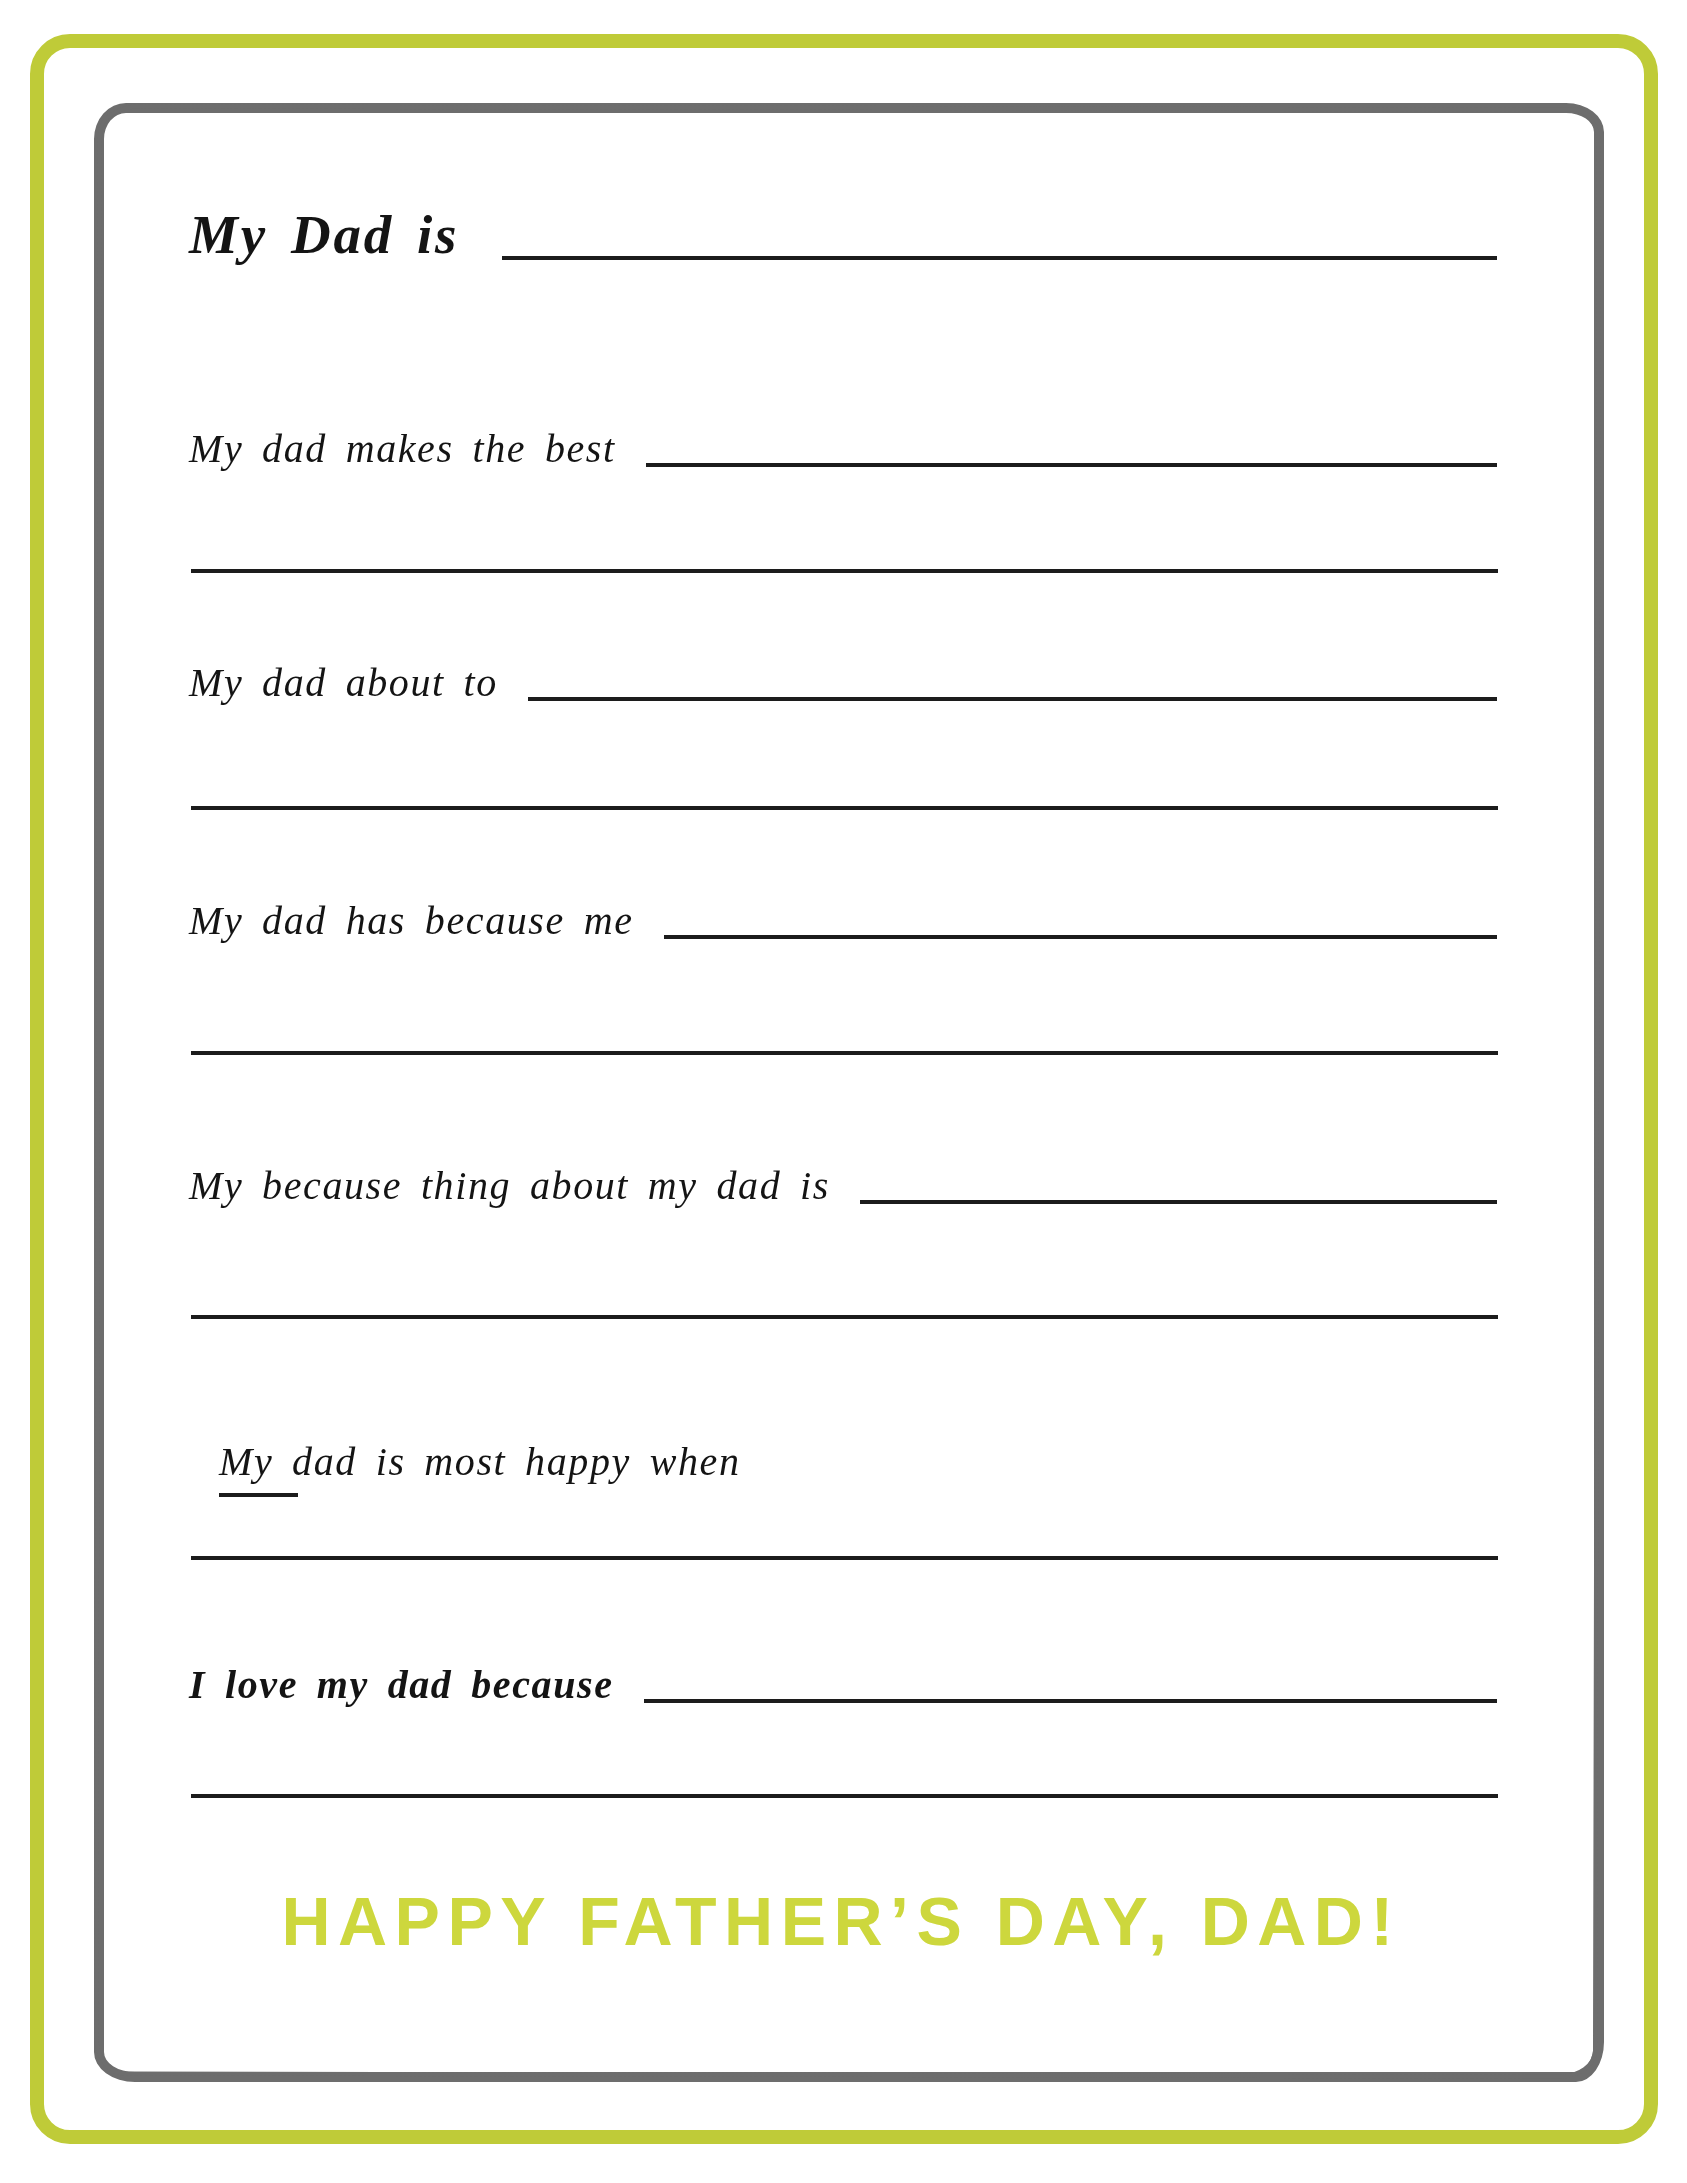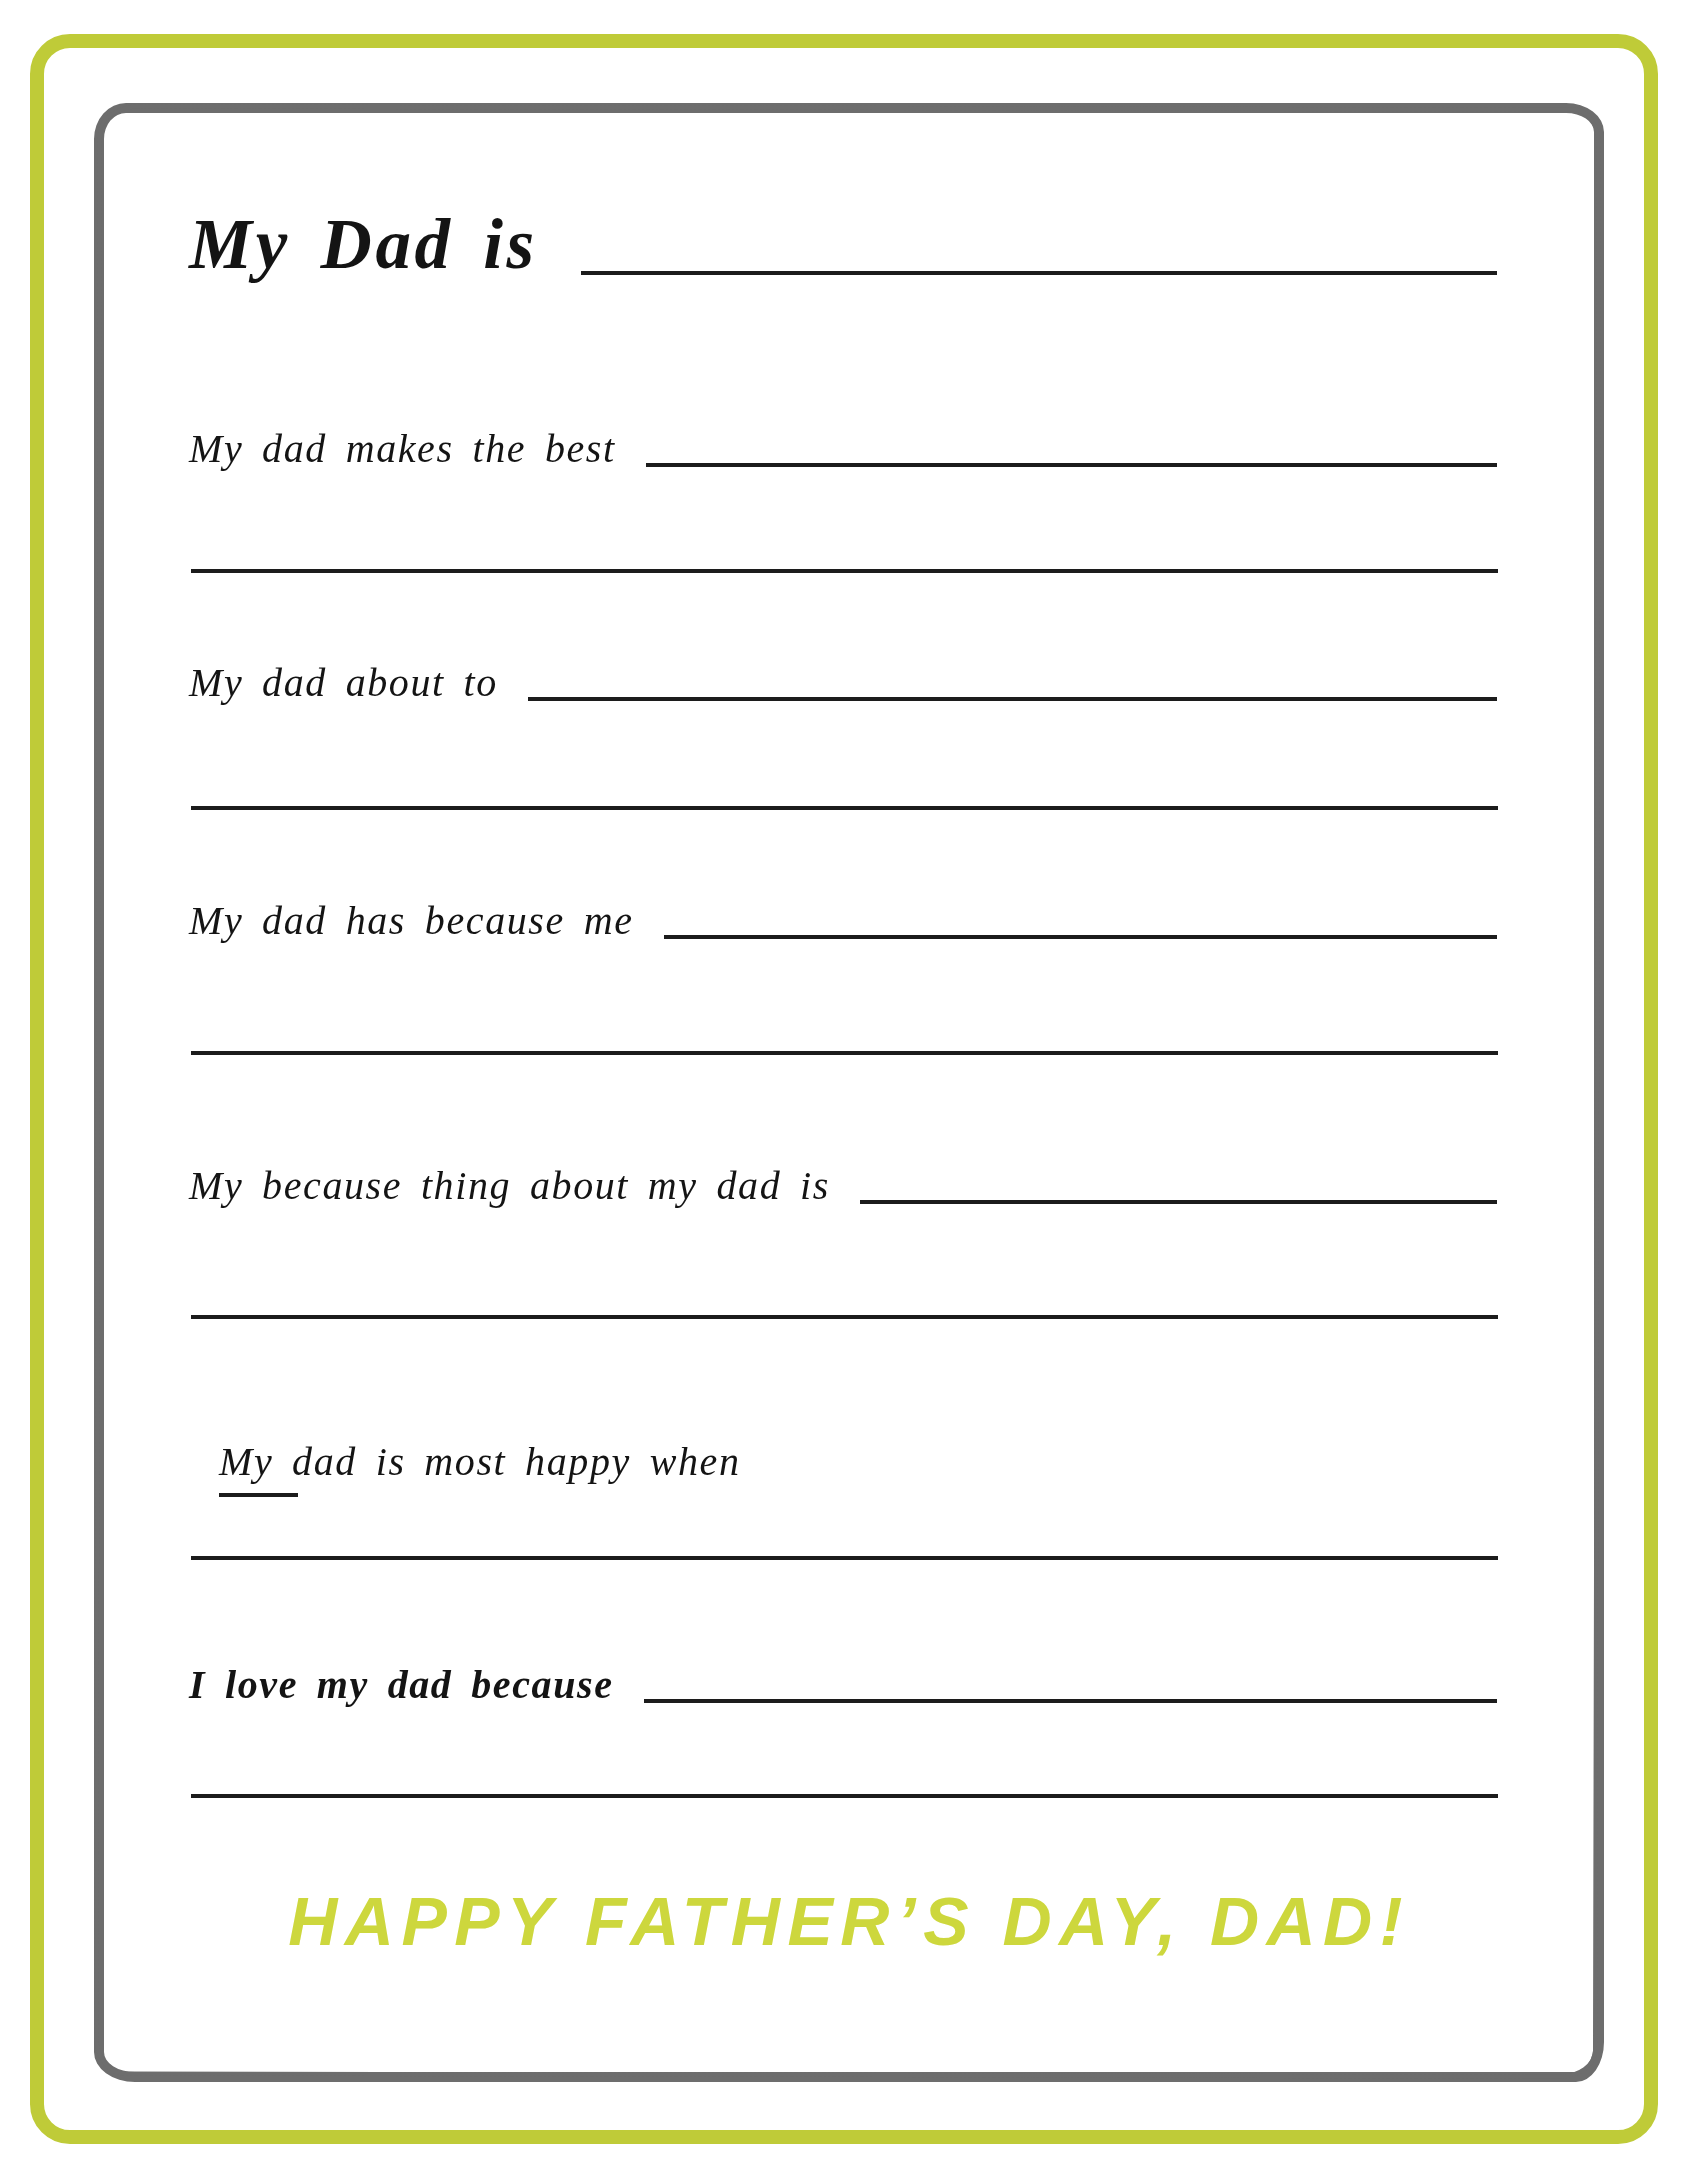--- a/index.html
+++ b/index.html
@@ -51,21 +51,21 @@
     display: flex;
     align-items: baseline;
     white-space: nowrap;
   }
   .hand {
     font-family: "Liberation Serif", serif;
     font-style: italic;
     color: #141414;
   }
   .title-text {
-    font-size: 71px;
+    font-size: 55px;
     font-weight: bold;
     letter-spacing: 0.05em;
     word-spacing: 0.12em;
     line-height: 1.2;
   }
   .prompt-text {
     font-size: 40px;
     letter-spacing: 0.04em;
     word-spacing: 0.18em;
     line-height: 1.3;
@@ -97,30 +97,29 @@
   }
   .fl-0 { top: 569px; }
   .fl-1 { top: 806px; }
   .fl-2 { top: 1051px; }
   .fl-3 { top: 1315px; }
   .fl-4 { top: 1556px; }
   .fl-5 { top: 1794px; }
 
   .closing {
     position: absolute;
-    left: 94px; width: 1510px;
+    left: 86px; width: 1510px;
     top: 1882px;
     text-align: center;
     font-family: "Liberation Sans", sans-serif;
     font-weight: bold;
     font-size: 68px;
     letter-spacing: 0.11em;
     color: #cdd73d;
     white-space: nowrap;
-    font-style: italic;
   }
 </style>
 </head>
 <body>
 
 <div class="sheet">
 
   <div class="green-frame"></div>
   <div class="gray-frame"></div>
 

